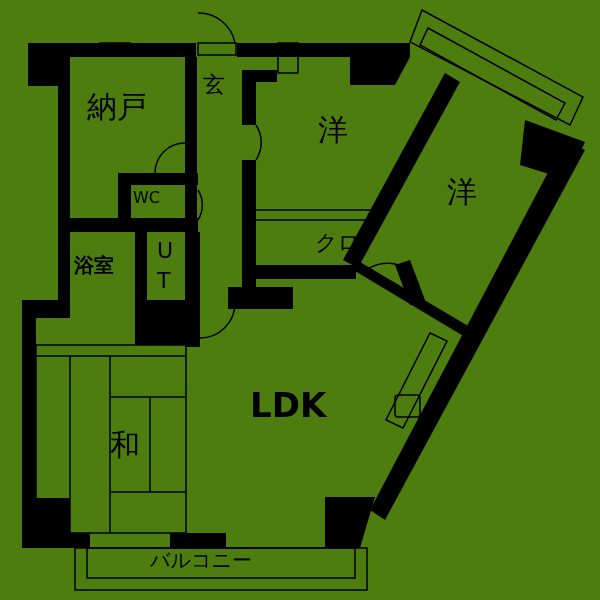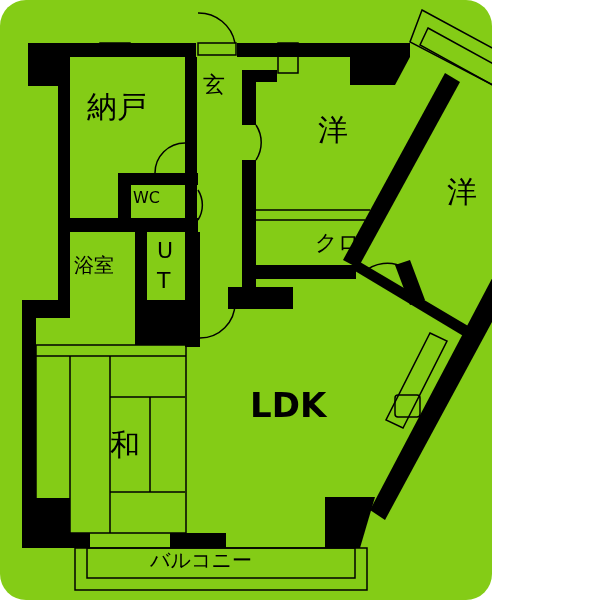--- a/index.html
+++ b/index.html
@@ -1,16 +1,16 @@
 <!DOCTYPE html>
 <html><head>
 <meta charset="utf-8">
 <style>
   html,body{margin:0;padding:0;background:#fff;}
-  #plan{position:relative;width:492px;height:600px;overflow:hidden;background:#84cc16;border-radius:26px;}
+  #plan{position:relative;width:600px;height:600px;overflow:hidden;background:#4d7c0f;}
   svg{position:absolute;left:0;top:0;}
   .lbl{position:absolute;font-family:"DejaVu Sans",sans-serif;color:#000;white-space:nowrap;line-height:1;}
 </style>
 </head>
 <body>
 
 <div id="plan">
 <svg width="600" height="600" viewBox="0 0 600 600">
   <g fill="#000" stroke="none">
 
@@ -87,20 +87,20 @@
 
     <rect x="152" y="312" width="30" height="28" stroke-dasharray="3,2"></rect>
   </g>
 </svg>
 
 <div class="lbl" style="left:87px;top:92px;font-size:30px;">納戸</div>
 <div class="lbl" style="left:203px;top:74px;font-size:22px;">玄</div>
 <div class="lbl" style="left:318px;top:115px;font-size:30px;">洋</div>
 <div class="lbl" style="left:447px;top:177px;font-size:30px;">洋</div>
 <div class="lbl" style="left:133px;top:190px;font-size:16px;">WC</div>
-<div class="lbl" style="left:74px;top:255px;font-size:20px;">浴室</div>
+<div class="lbl" style="left:74px;top:255px;font-size:20px;font-weight:bold;">浴室</div>
 <div class="lbl" style="left:157px;top:240px;font-size:22px;">U</div>
 <div class="lbl" style="left:157px;top:270px;font-size:22px;">T</div>
 <div class="lbl" style="left:277px;top:232px;font-size:22px;margin-left:38px;">クロ</div>
 <div class="lbl" style="left:250px;top:388px;font-size:34px;font-weight:bold;">LDK</div>
 <div class="lbl" style="left:110px;top:430px;font-size:30px;">和</div>
 <div class="lbl" style="left:150px;top:550px;font-size:20px;">バルコニー</div>
 </div>
 
 </body></html>

